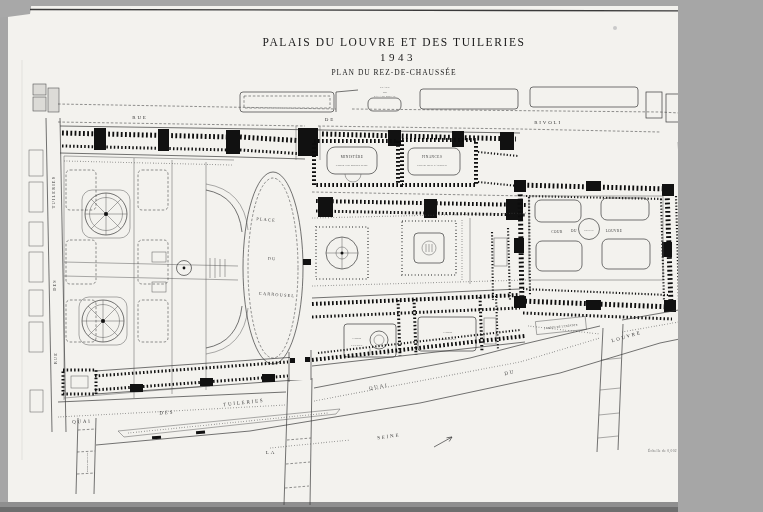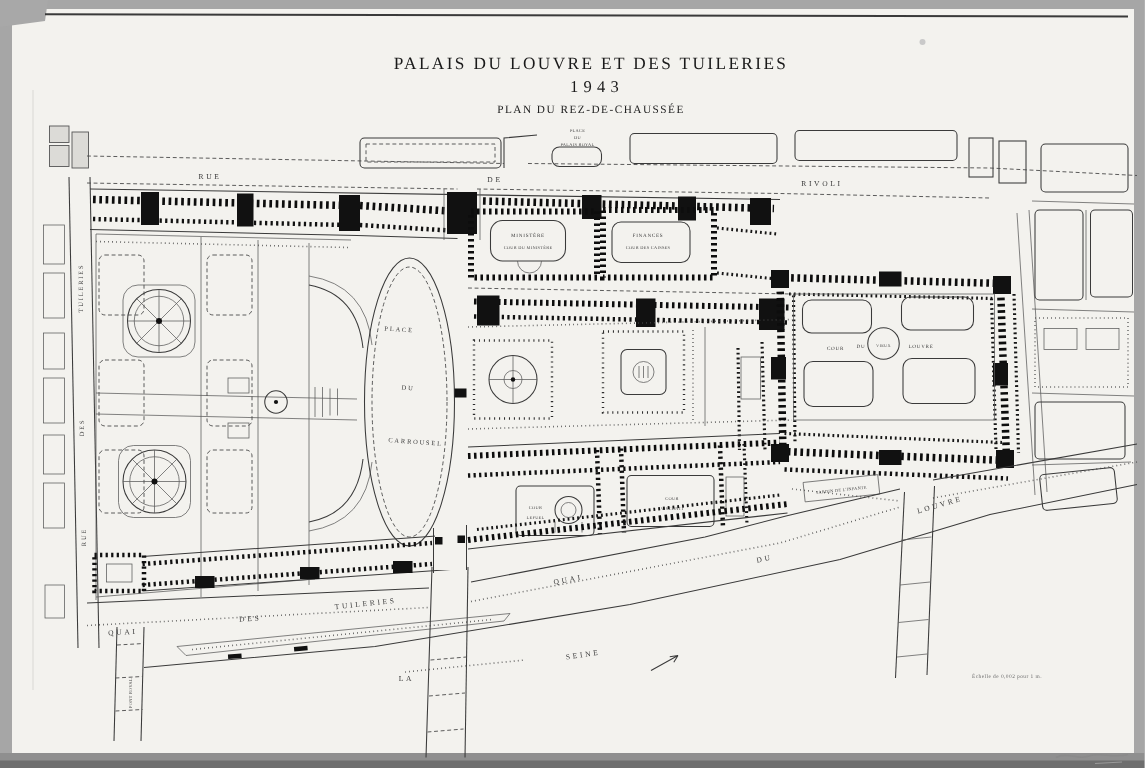--- a/index.html
+++ b/index.html
@@ -1,16 +1,16 @@
 <!DOCTYPE html>
 <html><head>
 <meta charset="utf-8">
 <style>
   html,body{margin:0;padding:0;background:#a6a6a6;}
-  .stage{position:relative;width:763px;height:512px;overflow:hidden;background:#a6a6a6;
+  .stage{position:relative;width:678px;height:512px;overflow:hidden;background:#a6a6a6;
          font-family:"Liberation Serif","DejaVu Serif",serif;}
   svg{display:block}
   text{fill:#2b2b2b;text-anchor:middle;font-family:"Liberation Serif","DejaVu Serif",serif;}
   .t-title{font-size:11.5px;letter-spacing:1.6px;fill:#1a1a1a;}
   .t-year{font-size:11px;letter-spacing:3.5px;fill:#1a1a1a;}
   .t-sub{font-size:7.5px;letter-spacing:1px;fill:#222;}
   .lbl{font-size:5px;letter-spacing:1.8px;fill:#3a3a3a;}
   .lbl-sm{font-size:4.3px;letter-spacing:1.2px;fill:#3d3d3d;}
   .lbl-xs{font-size:3.4px;letter-spacing:.5px;fill:#3a3a3a;}
   .lbl-xxs{font-size:2.9px;letter-spacing:.2px;fill:#4a4a4a;}

